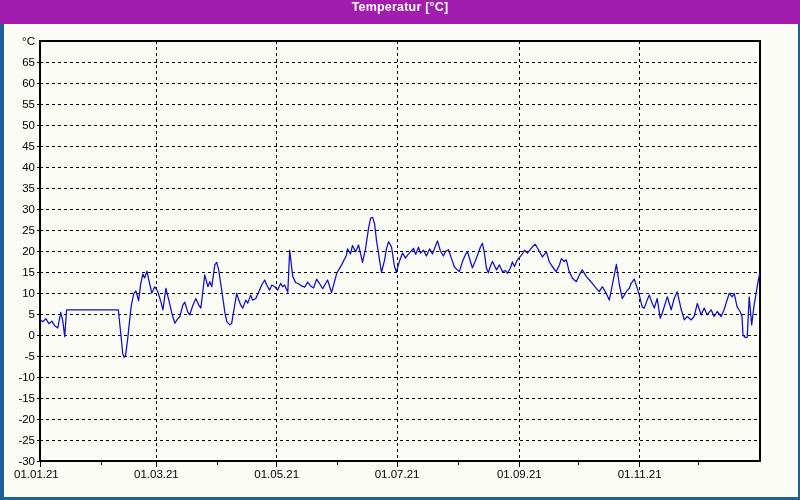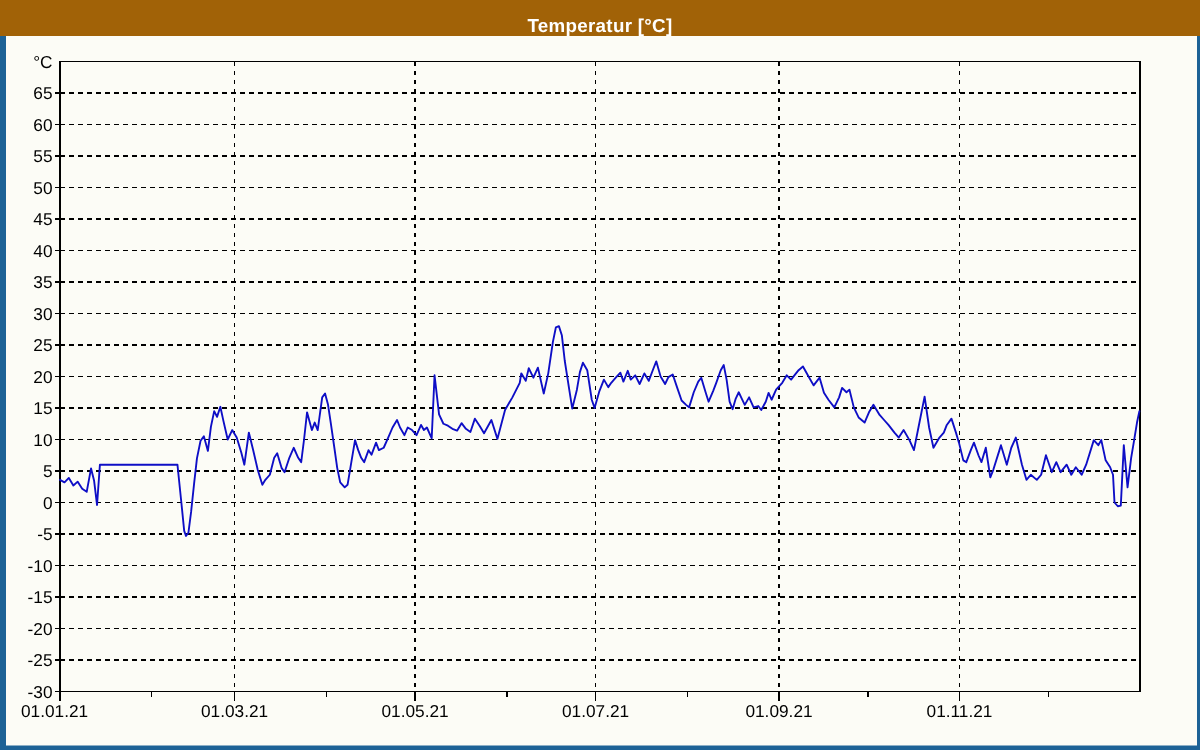--- a/index.html
+++ b/index.html
@@ -4,21 +4,21 @@
 <style>
   html,body{margin:0;padding:0;background:#e8e8e8;}
   .window{
     position:relative;width:800px;height:500px;
     background:#1d6296;
     font-family:"Liberation Sans",sans-serif;
     box-sizing:border-box;overflow:hidden;
   }
   .titlebar{
     position:absolute;left:0;top:0;width:800px;height:24px;
-    background:#a16207;display:flex;align-items:flex-end;justify-content:center;
+    background:#a21caf;display:flex;align-items:flex-start;justify-content:center;
   }
   .titlebar .title{
     color:#ffffff;font-weight:bold;font-size:12.5px;letter-spacing:.2px;
   }
   .client{
     position:absolute;left:4px;top:24px;width:794px;height:473px;
     background:#fcfcf6;
   }
   svg text{font-family:"Liberation Sans",sans-serif;fill:#000;}
 </style>

